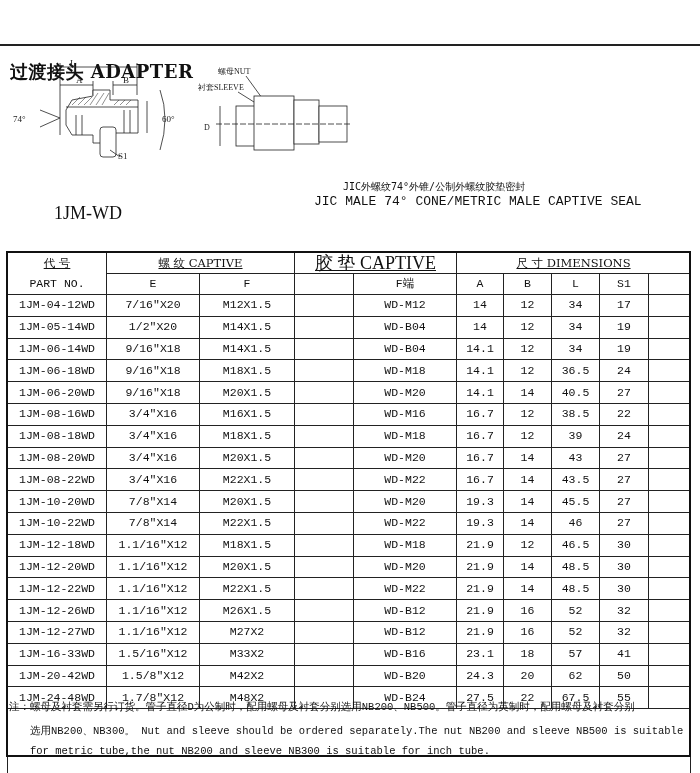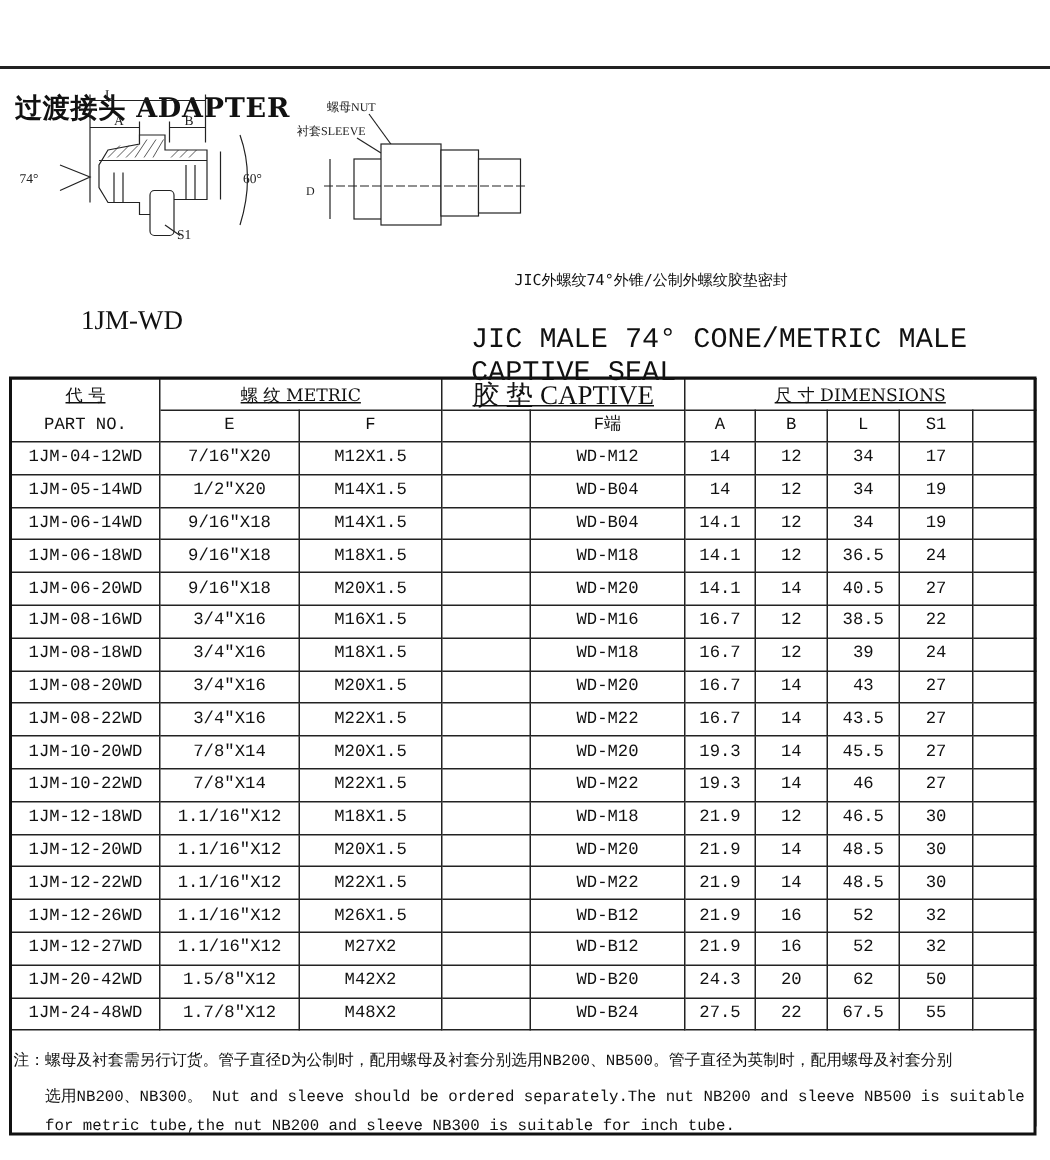--- a/index.html
+++ b/index.html
@@ -1,21 +1,21 @@
 <!DOCTYPE html>
 <html><head>
 <meta charset="utf-8">
 <style>
   html, body { margin:0; padding:0; background:#fff; }
   body { width:700px; height:773px; position:relative; overflow:hidden; font-family:"DejaVu Serif", serif; color:#111; }
   .title { position:absolute; left:10px; top:12px; font-size:18px; font-weight:bold; font-family:"DejaVu Serif", serif; letter-spacing:0.5px;margin-top:48px; }
   .title-rule { position:absolute; left:0; top:44px; width:700px; height:2px; background:#222; }
   .drawing { position:absolute; }
   .subtitle-cn { position:absolute; left:343px; top:180px; font-size:10px; font-family:"DejaVu Sans Mono", monospace; }
-  .subtitle-en { position:absolute; left:314px; top:215px; font-size:19px; font-family:"Liberation Mono", monospace; }
+  .subtitle-en { position:absolute; left:314px; top:194px; font-size:13px; font-family:"Liberation Mono", monospace; }
   .series { position:absolute; left:54px; top:203px; font-size:18px; font-family:"Liberation Serif", serif; }
   table.spec { position:absolute; left:7px; top:252px; border-collapse:collapse; font-family:"Liberation Mono", monospace; font-size:11.5px; }
   table.spec td { border:1px solid #222; text-align:center; padding:0; height:20.8px; line-height:20px; white-space:nowrap; }
   table.spec tr.h1 td { height:18px;text-decoration:underline; }
   table.spec tr.h2 td { height:19px; }
   .outer { position:absolute; left:6px; top:251px; width:685px; height:506px; border:2px solid #111; box-sizing:border-box; pointer-events:none; }
   .note { position:absolute; left:9px; font-size:10.5px; font-family:"Liberation Mono", monospace; white-space:nowrap; }
 </style>
 </head>
 <body>
@@ -97,21 +97,21 @@
       <col style="width:103px">
     <col style="width:47px">
       <col style="width:48px">
       <col style="width:48px">
       <col style="width:49px">
       <col style="width:42px">
   </colgroup>
   <tbody>
       <tr class="h1">
     <td style="font-family:'DejaVu Serif',serif;border-bottom:none">代  号</td>
-    <td colspan="2" style="font-family:'DejaVu Serif',serif">螺  纹    METRIC</td>
+    <td colspan="2" style="font-family:'DejaVu Serif',serif">螺  纹    CAPTIVE</td>
     <td colspan="2" style="font-family:'Liberation Serif',serif;font-size:18px">胶      垫      CAPTIVE</td>
     <td colspan="5" style="font-family:'DejaVu Serif',serif">尺  寸     DIMENSIONS</td>
   </tr>
   <tr class="h2">
     <td style="border-top:none">PART  NO.</td>
     <td>E</td>
     <td>F</td>
     <td></td>
     <td>F端</td>
     <td>A</td>
@@ -308,20 +308,32 @@
         <td>M27X2</td>
         <td></td>
         <td>WD-B12</td>
         <td>21.9</td>
         <td>16</td>
         <td>52</td>
         <td>32</td>
         <td></td>
       </tr>
       <tr>
+        <td>1JM-16-33WD</td>
+        <td>1.5/16″X12</td>
+        <td>M33X2</td>
+        <td></td>
+        <td>WD-B16</td>
+        <td>23.1</td>
+        <td>18</td>
+        <td>57</td>
+        <td>41</td>
+        <td></td>
+      </tr>
+      <tr>
         <td>1JM-20-42WD</td>
         <td>1.5/8″X12</td>
         <td>M42X2</td>
         <td></td>
         <td>WD-B20</td>
         <td>24.3</td>
         <td>20</td>
         <td>62</td>
         <td>50</td>
         <td></td>

